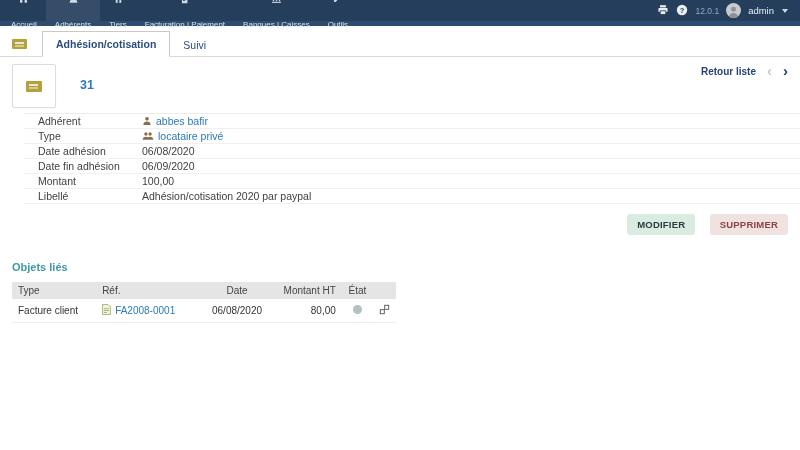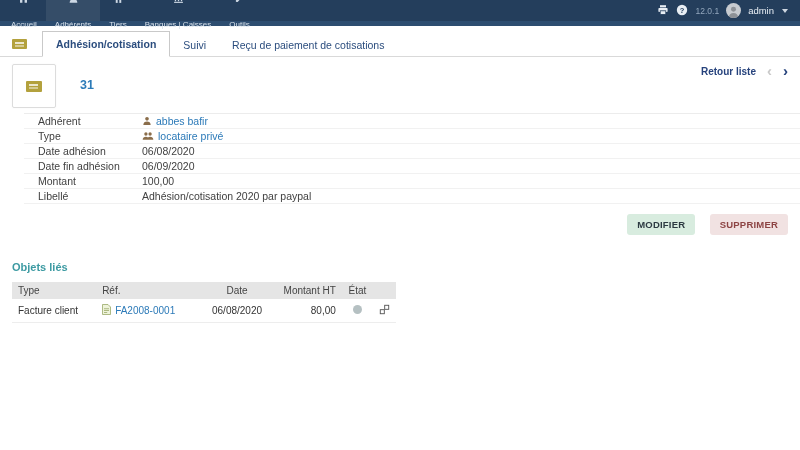--- a/index.html
+++ b/index.html
@@ -107,20 +107,31 @@
           <rect x="4.2" y="4.8" width="1.3" height="1.3" fill="#243e5c"></rect>
           <rect x="6.5" y="4.8" width="1.3" height="1.3" fill="#243e5c"></rect>
           <rect x="5.1" y="7.4" width="1.8" height="3.4" fill="#243e5c"></rect>
         </svg>
     </span>
     <span class="nav-label">Tiers</span>
   </div>
   <div class="nav-item">
     <span>
       <svg width="11" height="11" viewBox="0 0 12 12">
+          <path fill="#cdd8e4" d="M3.2 0.8 H7.4 L9.2 2.6 V11.2 H3.2 Z"></path>
+          <rect x="4.3" y="4.2" width="3.7" height="0.9" fill="#243e5c"></rect>
+          <rect x="4.3" y="6" width="3.7" height="0.9" fill="#243e5c"></rect>
+          <rect x="4.3" y="7.8" width="2.4" height="0.9" fill="#243e5c"></rect>
+        </svg>
+    </span>
+    <span class="nav-label">Facturation | Paiement</span>
+  </div>
+  <div class="nav-item">
+    <span>
+      <svg width="11" height="11" viewBox="0 0 12 12">
           <path fill="#cdd8e4" d="M1.2 4.4 L6 1.4 L10.8 4.4 V5.2 H1.2 Z"></path>
           <rect x="2" y="5.8" width="1.4" height="3.2" fill="#cdd8e4"></rect>
           <rect x="5.3" y="5.8" width="1.4" height="3.2" fill="#cdd8e4"></rect>
           <rect x="8.6" y="5.8" width="1.4" height="3.2" fill="#cdd8e4"></rect>
           <rect x="1.2" y="9.6" width="9.6" height="1.2" fill="#cdd8e4"></rect>
         </svg>
     </span>
     <span class="nav-label">Banques | Caisses</span>
   </div>
   <div class="nav-item">
@@ -156,21 +167,20 @@
     <span class="admin-label">admin</span>
     <span class="caret-down"></span>
   </div>
 </div>
 <div class="topstrip"></div>
 
 <div class="tabsbar">
   <span class="card-picto"></span>
   <div class="tab active">Adhésion/cotisation</div>
   <div class="tab">Suivi</div>
-  <div class="tab">Reçu de paiement de cotisations</div>
 </div>
 
 <div class="head">
   <div class="photo-frame">
     <span class="card-picto"></span>
   </div>
   <div class="ref-number">31</div>
   <div class="head-right">
     <span class="back-list">Retour liste</span>
     <span class="pager prev">‹</span>

